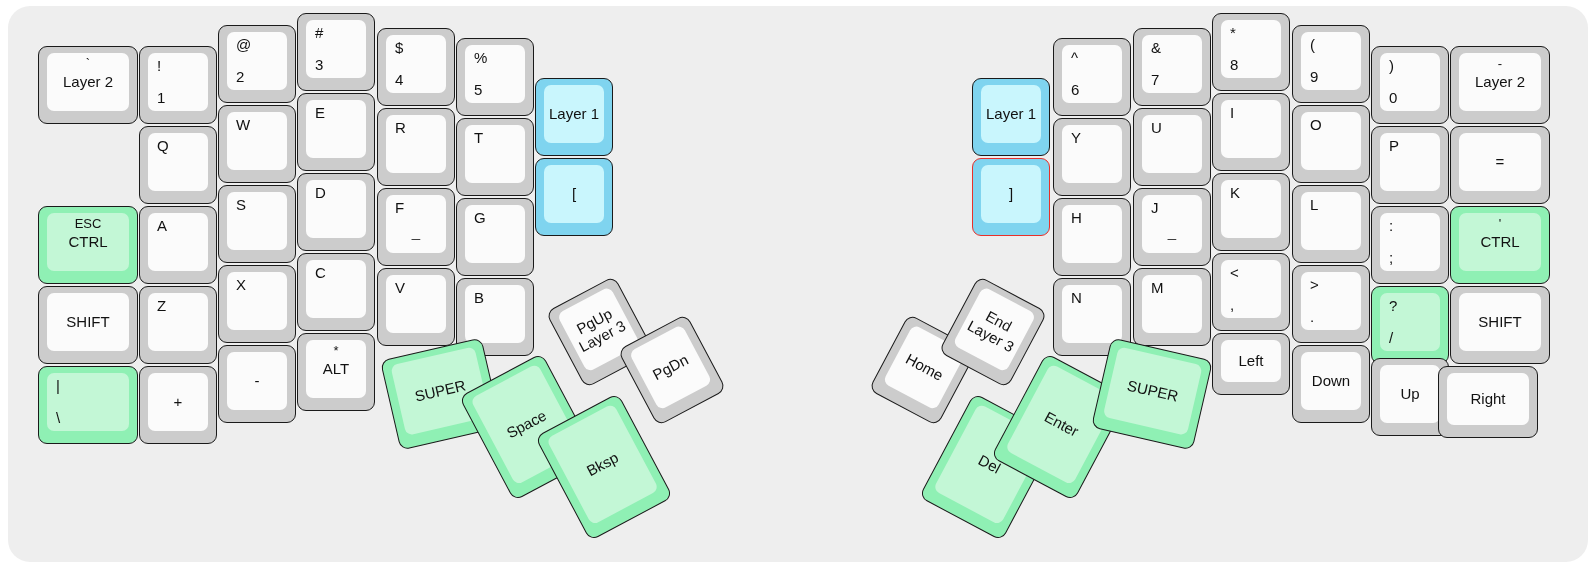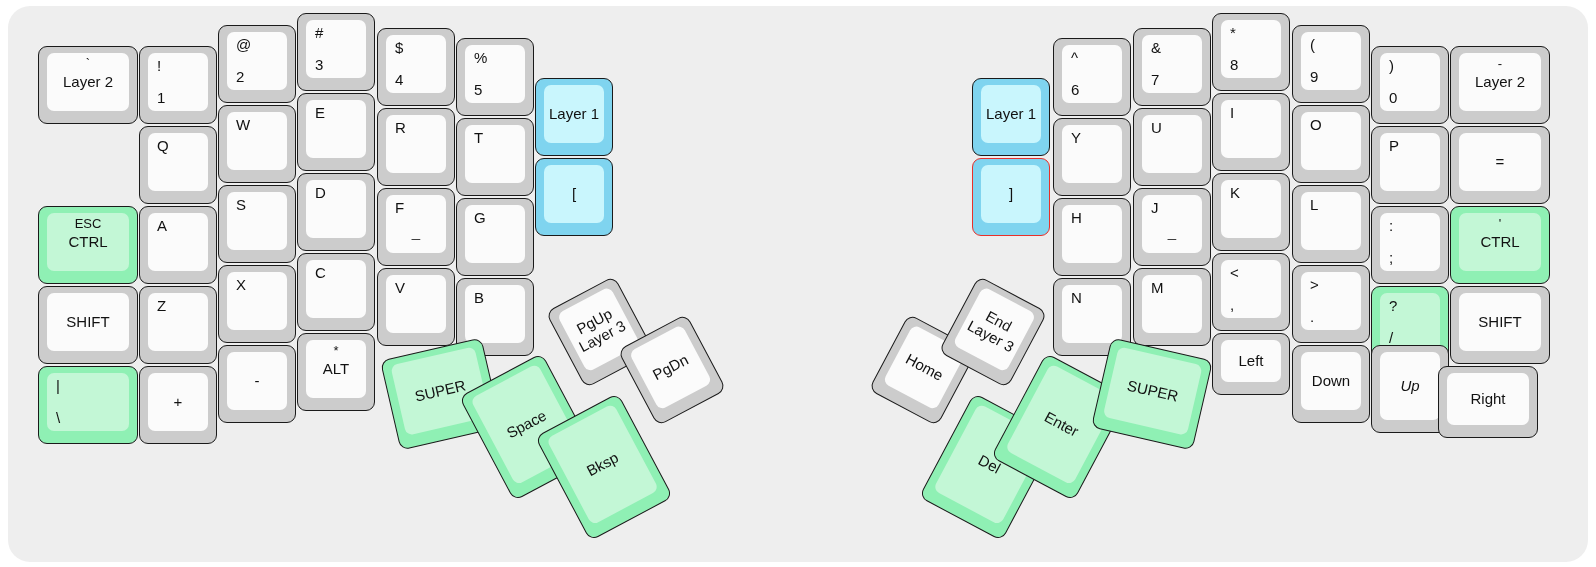--- a/index.html
+++ b/index.html
@@ -369,21 +369,21 @@
           <div class="lg top">:</div>
           <div class="lg bot">;</div>
         </div>
       </div>
       <div class="key green" style="left: 1363px; top: 280px; width: 78px; height: 78px;">
         <div class="cap">
           <div class="lg top">?</div>
           <div class="lg bot">/</div>
         </div>
       </div>
-      <div class="key" style="left: 1363px; top: 339px; width: 78px; height: 88px; font-style: italic;">
+      <div class="key" style="left: 1363px; top: 352px; width: 78px; height: 78px;">
         <div class="cap">
           <div class="lg mid">Up</div>
         </div>
       </div>
       <div class="key" style="left: 1442px; top: 40px; width: 100px; height: 78px;">
         <div class="cap">
           <div class="lg topc">-</div>
           <div class="lg mid">Layer 2</div>
         </div>
       </div>

